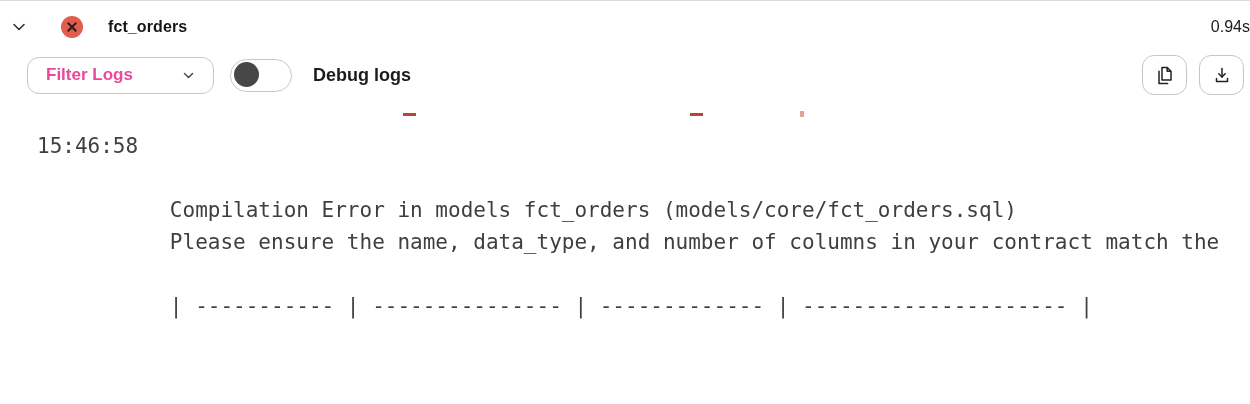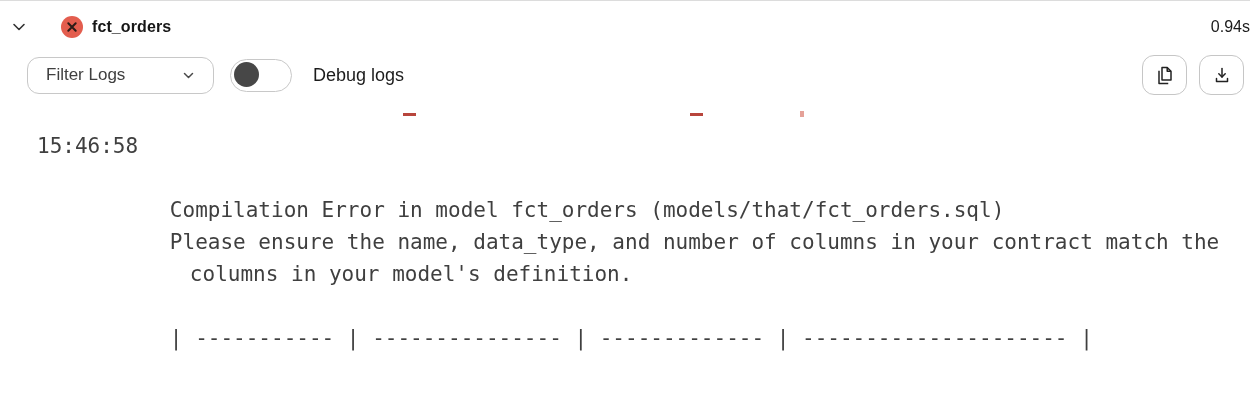--- a/index.html
+++ b/index.html
@@ -18,21 +18,21 @@
     display: flex; align-items: center;
   }
   .collapse-btn {
     width: 30px; height: 30px;
     margin-left: 4px;
     display: flex; align-items: center; justify-content: center;
     background: none; border: none; cursor: pointer;
   }
   .error-badge { margin-left: 27px; width: 22px; height: 22px; display:flex; }
   .model-title {
-    margin-left: 9px;
+    margin-left: 25px;
     font-size: 16px; font-weight: 700; color: #161616;
     letter-spacing: 0.1px;
   }
   .duration {
     margin-left: auto; margin-right: 0;
     font-size: 16px; color: #1a1a1a;
   }
   
   .toolbar-row {
     height: 44px;
@@ -40,36 +40,36 @@
   }
   .filter-btn {
     margin-left: 27px;
     width: 187px; height: 37px;
     border: 1px solid #c8c8c8; border-radius: 12px;
     background: #fff;
     display: flex; align-items: center;
     padding: 0 18px;
     cursor: pointer;
   }
-  .filter-btn .label { font-size: 17px; color: #404040; font-weight: 400; }
+  .filter-btn .label { font-size: 17px; color: #ec4899; font-weight: 700; }
   .filter-btn .chev { margin-left: auto; display: flex; }
   .toggle {
     margin-left: 16px;
     width: 62px; height: 33px;
     border: 1.5px solid #c8c8c8; border-radius: 17px;
     background: #fff; position: relative; cursor: pointer;
   }
   .toggle .knob {
     position: absolute; left: 3px; top: 2.5px;
     width: 25px; height: 25px; border-radius: 50%;
     background: #474747;
   }
   .debug-label {
     margin-left: 21px;
-    font-size: 18px; font-weight: 400; color: #1b1b1b; text-align: right;
+    font-size: 18px; font-weight: 700; color: #1b1b1b; text-align: right;
   }
   .icon-btn {
     width: 45px; height: 40px;
     border: 1px solid #c6c6c6; border-radius: 12px;
     background: #fff;
     display: flex; align-items: center; justify-content: center;
     cursor: pointer;
   }
   .icon-btn.copy { margin-left: auto; }
   .icon-btn.download { margin-left: 12px; margin-right: 6px; }
@@ -148,29 +148,25 @@
     </button>
   </div>
 
   <div class="log-area">
     <div class="frag f1"></div>
     <div class="frag f2"></div>
     <div class="frag f3"></div>
 
     <div class="log-line">
       <span class="ts">15:46:58</span>
-      <span class="msg">Compilation Error in model fct_orders (models/that/fct_orders.sql)</span>
+      <span class="msg">Compilation Error in models fct_orders (models/core/fct_orders.sql)</span>
     </div>
     <div class="log-line">
       <span class="ts"></span>
       <span class="msg">Please ensure the name, data_type, and number of columns in your contract match the</span>
-    </div>
-    <div class="log-line wrap">
-      <span class="ts"></span>
-      <span class="msg">columns in your model's definition.</span>
     </div>
     <div class="log-line">
       <span class="ts"></span>
       <span class="msg"></span>
     </div>
     <div class="log-line">
       <span class="ts"></span>
       <span class="msg">| ----------- | --------------- | ------------- | --------------------- |</span>
     </div>
     <div class="log-line">

